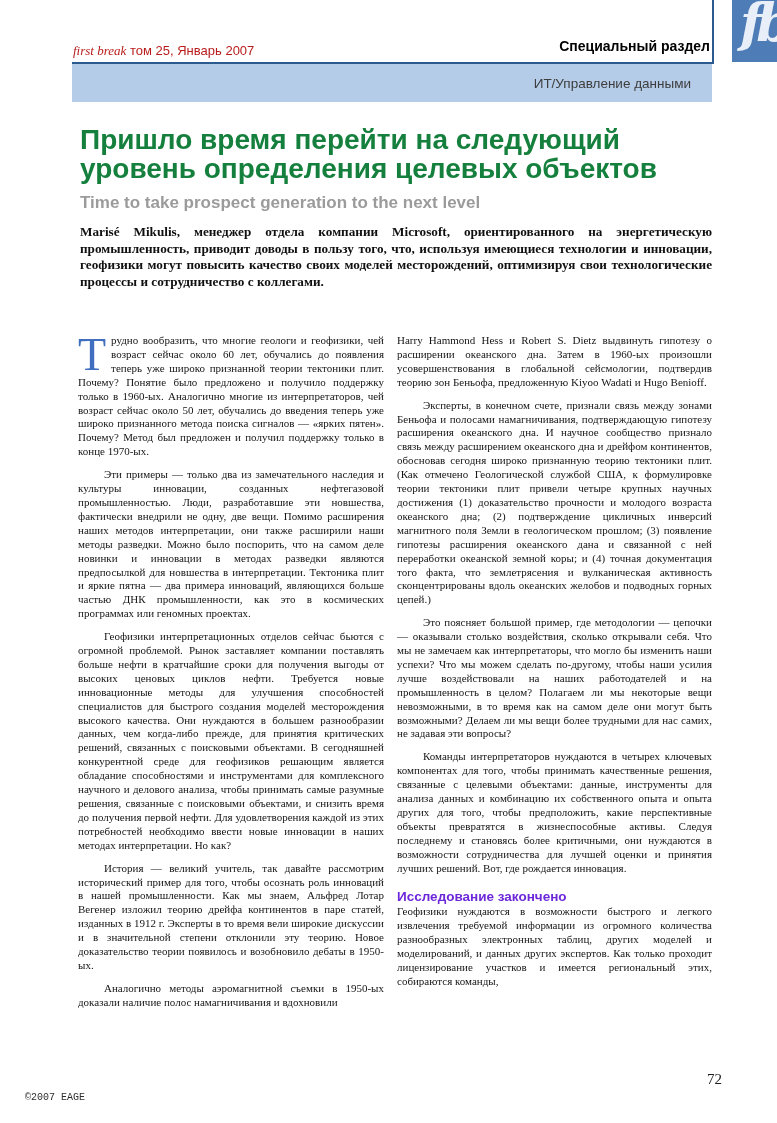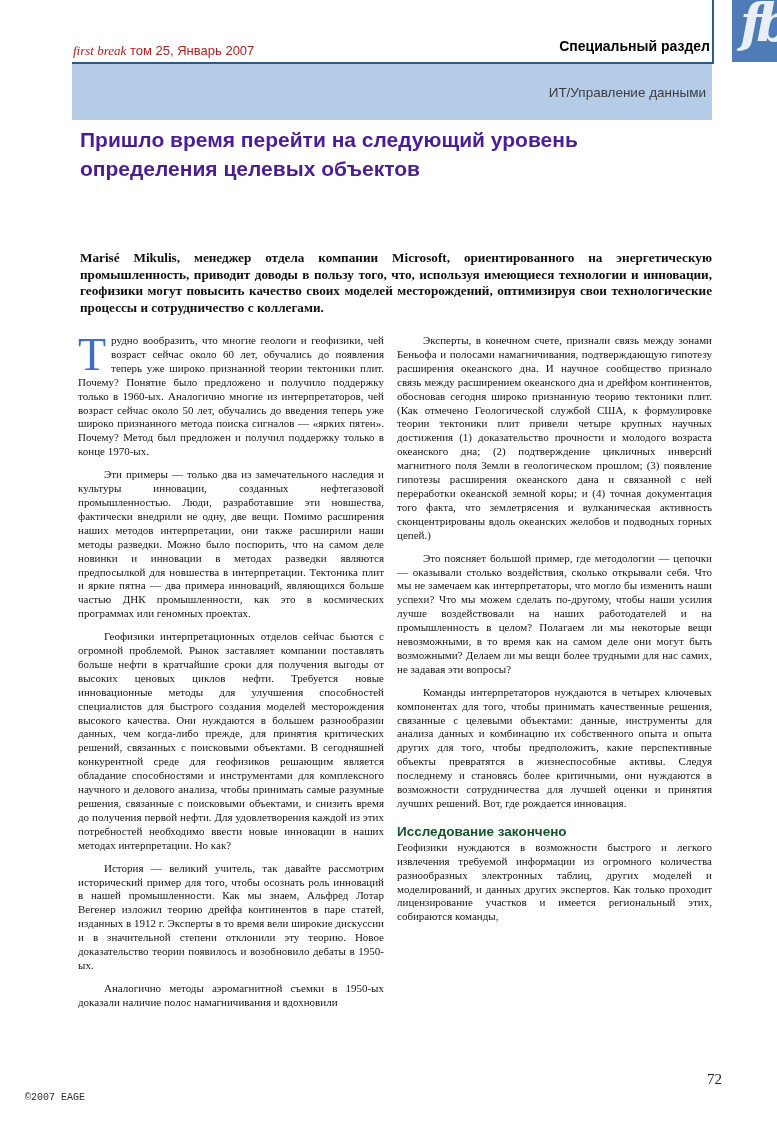--- a/index.html
+++ b/index.html
@@ -18,75 +18,75 @@
   .section-title {
     position:absolute; right:67px; top:38px;
     font-family:"Liberation Sans", sans-serif; font-weight:bold;
     font-size:14px; color:#000;
   }
   .header-rule {
     position:absolute; left:72px; top:62px; width:640px; height:2px;
     background:#2a5a8e;
   }
   .header-band {
-    position:absolute; left:72px; top:64px; width:640px; height:56px;
+    position:absolute; left:72px; top:64px; width:640px; height:38px;
     background:#b5cce9;
     display:flex; align-items:center; justify-content:flex-end;
-    padding-right:6px;
+    padding-right:21px;
   }
   .band-label {
     font-family:"Liberation Sans", sans-serif; font-size:13.5px; color:#3d3d3d;
   }
   .logo-rule {
     position:absolute; left:712px; top:0; width:2px; height:64px; background:#2a5a8e;
   }
   .logo-box {
     position:absolute; left:732px; top:0; width:61px; height:62px;
     background:#4d7cb7; overflow:hidden;
   }
   .logo-fb {
     position:absolute; left:8px; top:-8px;
     font-family:"DejaVu Serif", serif; font-style:italic; font-weight:bold;
     font-size:52px; letter-spacing:-6px; color:#e9eff8;
   }
   
   .article-title {
     position:absolute; left:80px; top:125px; width:624px;
     font-family:"Liberation Sans", sans-serif; font-weight:bold;
-    font-size:21px; line-height:29px; color:#4c1d95;
+    font-size:28px; line-height:29px; color:#15803d;
   }
   .article-subtitle {
     position:absolute; left:80px; top:193px; width:624px;
     font-family:"Liberation Sans", sans-serif; font-weight:bold;
     font-size:17px; color:#9b9b9b;
   }
   .lead {
     position:absolute; left:80px; top:224px; width:632px;
     font-family:"Liberation Serif", serif; font-weight:bold;
-    font-size:13.2px; line-height:16.6px; text-align:justify; color:#101010;margin-top:26px;
+    font-size:13.2px; line-height:16.6px; text-align:justify; color:#101010;
   }
   
   .columns {
     position:absolute; left:78px; top:334px; width:634px; height:742px;
     display:flex; gap:13px; overflow:hidden;
   }
   .col { text-align:justify; font-size:11px; line-height:13.9px; color:#151515; }
   .col-left  { width:306px; }
   .col-right { width:315px; }
   .col p { margin-bottom:9px; text-indent:26px; }
   .col p.first { text-indent:0; }
   .dropcap {
     float:left; color:#3f6fbe;
     font-family:"Liberation Serif", serif;
     font-size:46px; line-height:38px;
     padding:2px 5px 0 0;
   }
   .col h3 {
     font-family:"Liberation Sans", sans-serif; font-weight:bold;
-    font-size:13.5px; color:#14532d; text-align:left;
+    font-size:13.5px; color:#6d28d9; text-align:left;
     margin:14px 0 2px 0;
   }
   
   .copyright {
     position:absolute; left:25px; top:1092px;
     font-family:Liberation Mono, monospace; font-size:10px; color:#2e2e2e;
   }
   .page-number {
     position:absolute; right:55px; top:1071px;
     font-family:"Liberation Serif", serif; font-size:15px; color:#1c1c1c;
@@ -110,35 +110,37 @@
   <div class="header-band">
     <span class="band-label">ИТ/Управление данными</span>
   </div>
 
   <div class="logo-rule"></div>
   <div class="logo-box">
     <span class="logo-fb">fb</span>
   </div>
 
   <h1 class="article-title">Пришло время перейти на следующий уровень определения целевых объектов</h1>
+  <h2 class="article-subtitle">Time to take prospect generation to the next level</h2>
   <p class="lead">Marisé Mikulis, менеджер отдела компании Microsoft, ориентированного на энергетическую промышленность, приводит доводы в пользу того, что, используя имеющиеся технологии и инновации, геофизики могут повысить качество своих моделей месторождений, оптимизируя свои технологические процессы и сотрудничество с коллегами.</p>
 
   <div class="columns">
 
     <div class="col col-left">
       <p class="first">
         <span class="dropcap">Т</span><span>рудно вообразить, что многие геологи и геофизики, чей возраст сейчас около 60 лет, обучались до появления теперь уже широко признанной теории тектоники плит. Почему? Понятие было предложено и получило поддержку только в 1960-ых. Аналогично многие из интерпретаторов, чей возраст сейчас около 50 лет, обучались до введения теперь уже широко признанного метода поиска сигналов — «ярких пятен». Почему? Метод был предложен и получил поддержку только в конце 1970-ых.</span>
       </p>
       <p>Эти примеры — только два из замечательного наследия и культуры инновации, созданных нефтегазовой промышленностью. Люди, разработавшие эти новшества, фактически внедрили не одну, две вещи. Помимо расширения наших методов интерпретации, они также расширили наши методы разведки. Можно было поспорить, что на самом деле новинки и инновации в методах разведки являются предпосылкой для новшества в интерпретации. Тектоника плит и яркие пятна — два примера инноваций, являющихся больше частью ДНК промышленности, как это в космических программах или геномных проектах.</p>
       <p>Геофизики интерпретационных отделов сейчас бьются с огромной проблемой. Рынок заставляет компании поставлять больше нефти в кратчайшие сроки для получения выгоды от высоких ценовых циклов нефти. Требуется новые инновационные методы для улучшения способностей специалистов для быстрого создания моделей месторождения высокого качества. Они нуждаются в большем разнообразии данных, чем когда-либо прежде, для принятия критических решений, связанных с поисковыми объектами. В сегодняшней конкурентной среде для геофизиков решающим является обладание способностями и инструментами для комплексного научного и делового анализа, чтобы принимать самые разумные решения, связанные с поисковыми объектами, и снизить время до получения первой нефти. Для удовлетворения каждой из этих потребностей необходимо ввести новые инновации в наших методах интерпретации. Но как?</p>
       <p>История — великий учитель, так давайте рассмотрим исторический пример для того, чтобы осознать роль инноваций в нашей промышленности. Как мы знаем, Альфред Лотар Вегенер изложил теорию дрейфа континентов в паре статей, изданных в 1912 г. Эксперты в то время вели широкие дискуссии и в значительной степени отклонили эту теорию. Новое доказательство теории появилось и возобновило дебаты в 1950-ых.</p>
       <p>Аналогично методы аэромагнитной съемки в 1950-ых доказали наличие полос намагничивания и вдохновили</p>
     </div>
 
     <div class="col col-right">
+      <p class="first">Harry Hammond Hess и Robert S. Dietz выдвинуть гипотезу о расширении океанского дна. Затем в 1960-ых произошли усовершенствования в глобальной сейсмологии, подтвердив теорию зон Беньофа, предложенную Kiyoo Wadati и Hugo Benioff.</p>
       <p>Эксперты, в конечном счете, признали связь между зонами Беньофа и полосами намагничивания, подтверждающую гипотезу расширения океанского дна. И научное сообщество признало связь между расширением океанского дна и дрейфом континентов, обосновав сегодня широко признанную теорию тектоники плит. (Как отмечено Геологической службой США, к формулировке теории тектоники плит привели четыре крупных научных достижения (1) доказательство прочности и молодого возраста океанского дна; (2) подтверждение цикличных инверсий магнитного поля Земли в геологическом прошлом; (3) появление гипотезы расширения океанского дана и связанной с ней переработки океанской земной коры; и (4) точная документация того факта, что землетрясения и вулканическая активность сконцентрированы вдоль океанских желобов и подводных горных цепей.)</p>
       <p>Это поясняет большой пример, где методологии — цепочки — оказывали столько воздействия, сколько открывали себя. Что мы не замечаем как интерпретаторы, что могло бы изменить наши успехи? Что мы можем сделать по-другому, чтобы наши усилия лучше воздействовали на наших работодателей и на промышленность в целом? Полагаем ли мы некоторые вещи невозможными, в то время как на самом деле они могут быть возможными? Делаем ли мы вещи более трудными для нас самих, не задавая эти вопросы?</p>
       <p>Команды интерпретаторов нуждаются в четырех ключевых компонентах для того, чтобы принимать качественные решения, связанные с целевыми объектами: данные, инструменты для анализа данных и комбинацию их собственного опыта и опыта других для того, чтобы предположить, какие перспективные объекты превратятся в жизнеспособные активы. Следуя последнему и становясь более критичными, они нуждаются в возможности сотрудничества для лучшей оценки и принятия лучших решений. Вот, где рождается инновация.</p>
       <h3>Исследование закончено</h3>
       <p class="first">Геофизики нуждаются в возможности быстрого и легкого извлечения требуемой информации из огромного количества разнообразных электронных таблиц, других моделей и моделирований, и данных других экспертов. Как только проходит лицензирование участков и имеется региональный этих, собираются команды,</p>
     </div>
 
   </div>
 
   <div class="copyright">©2007 EAGE</div>

